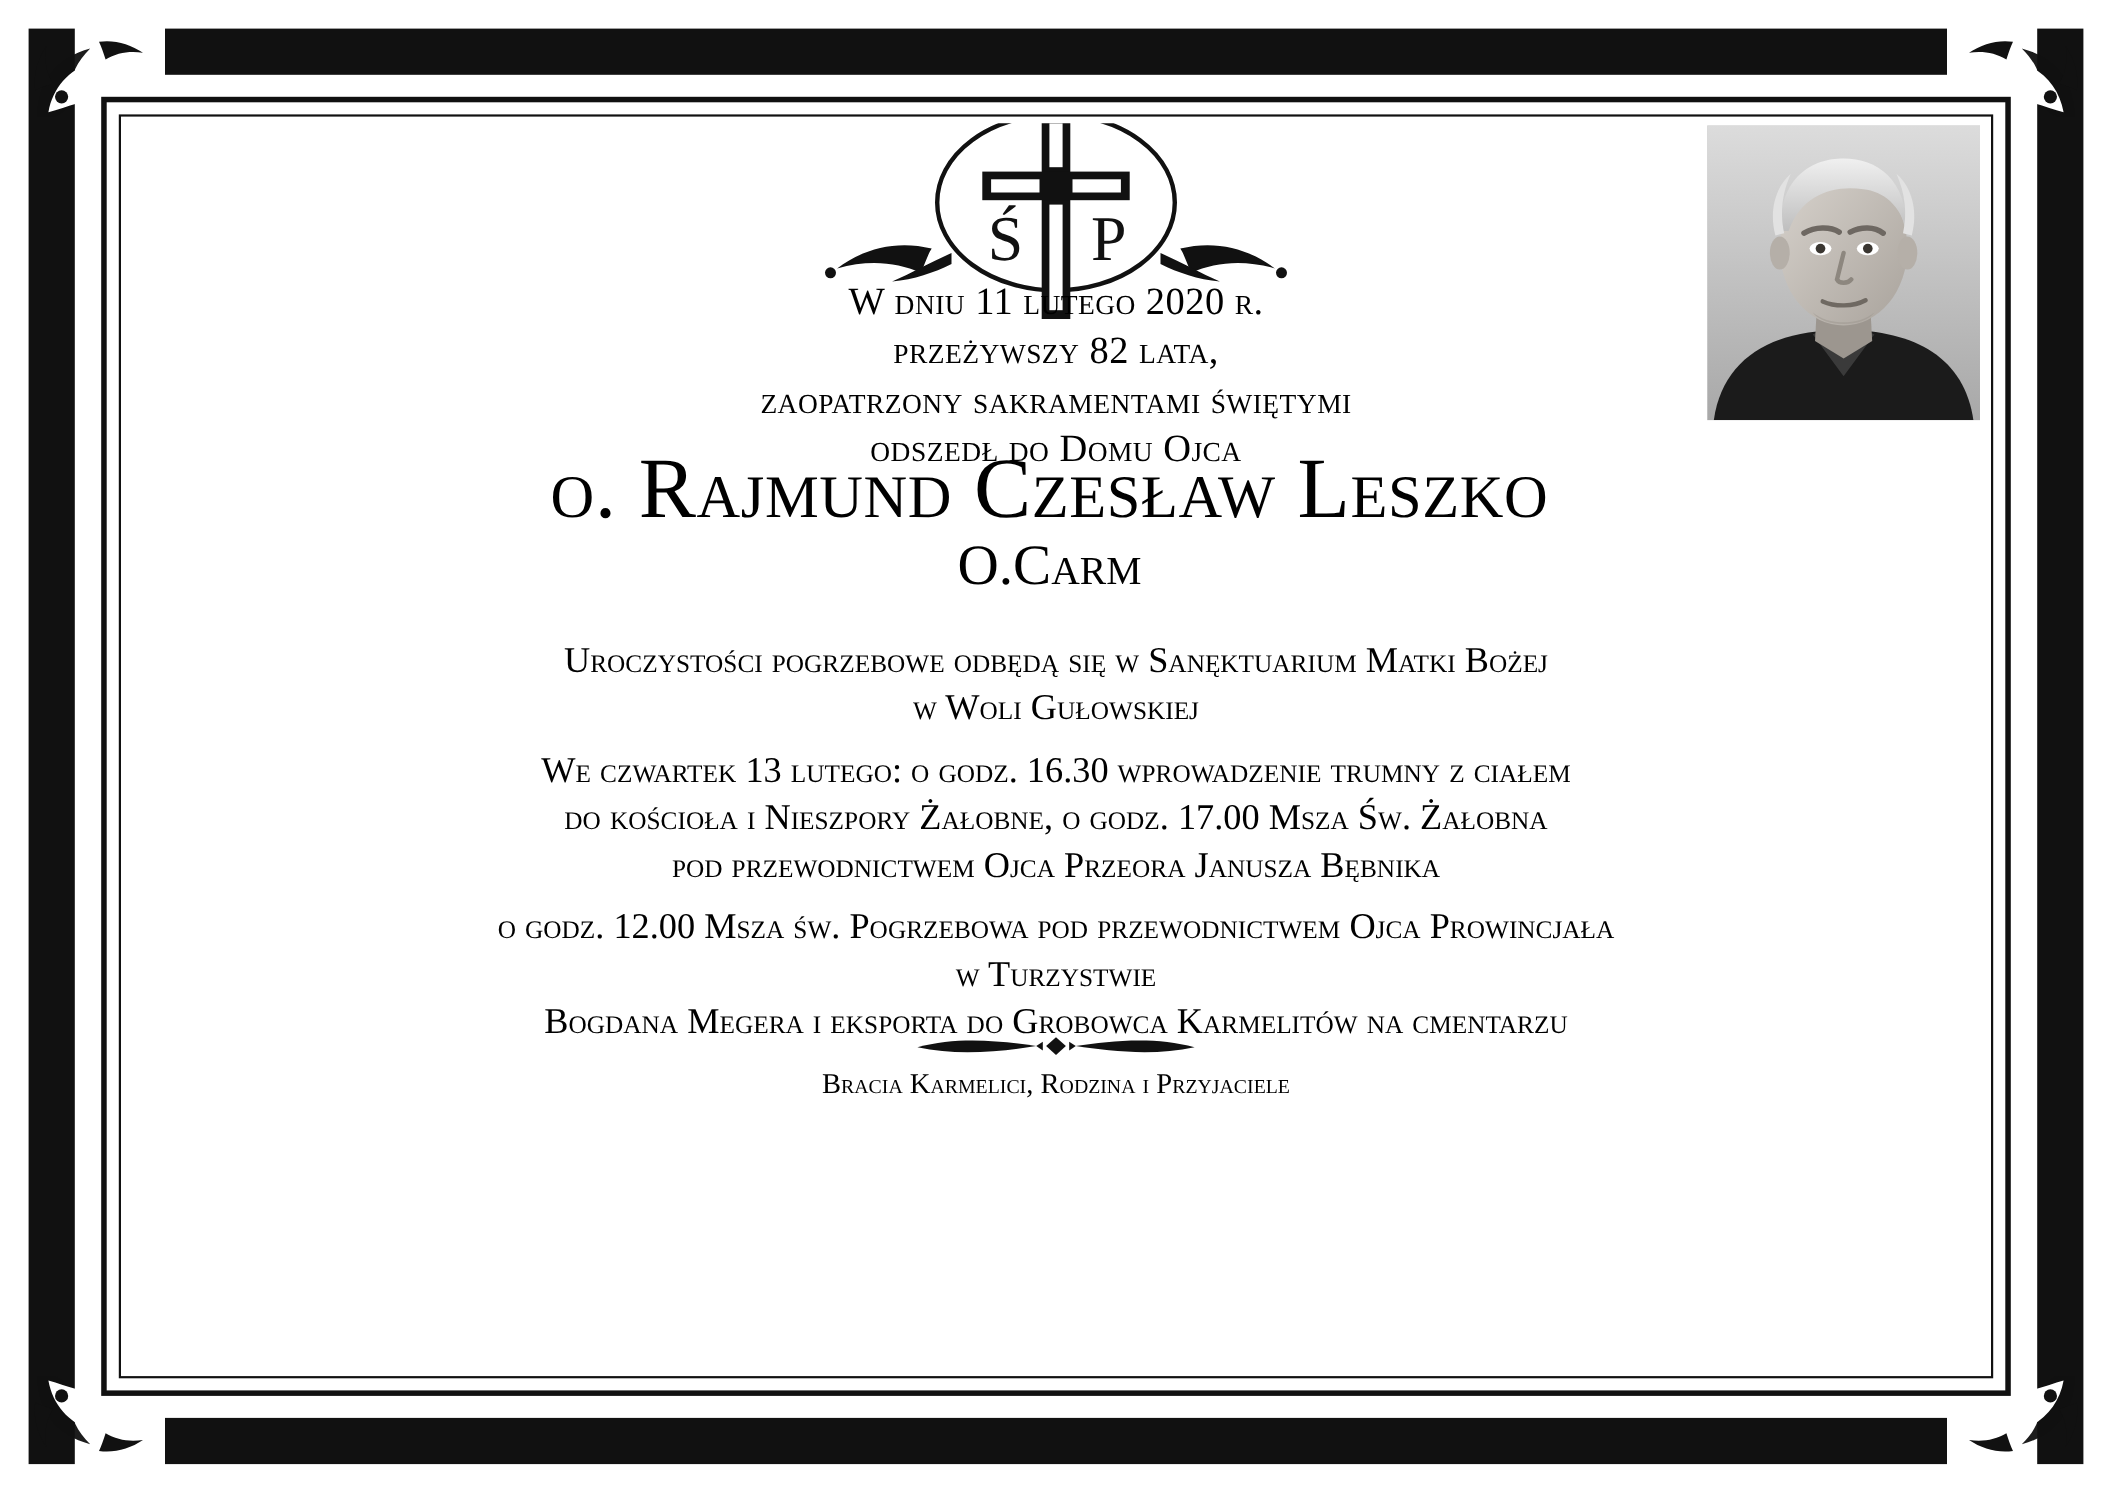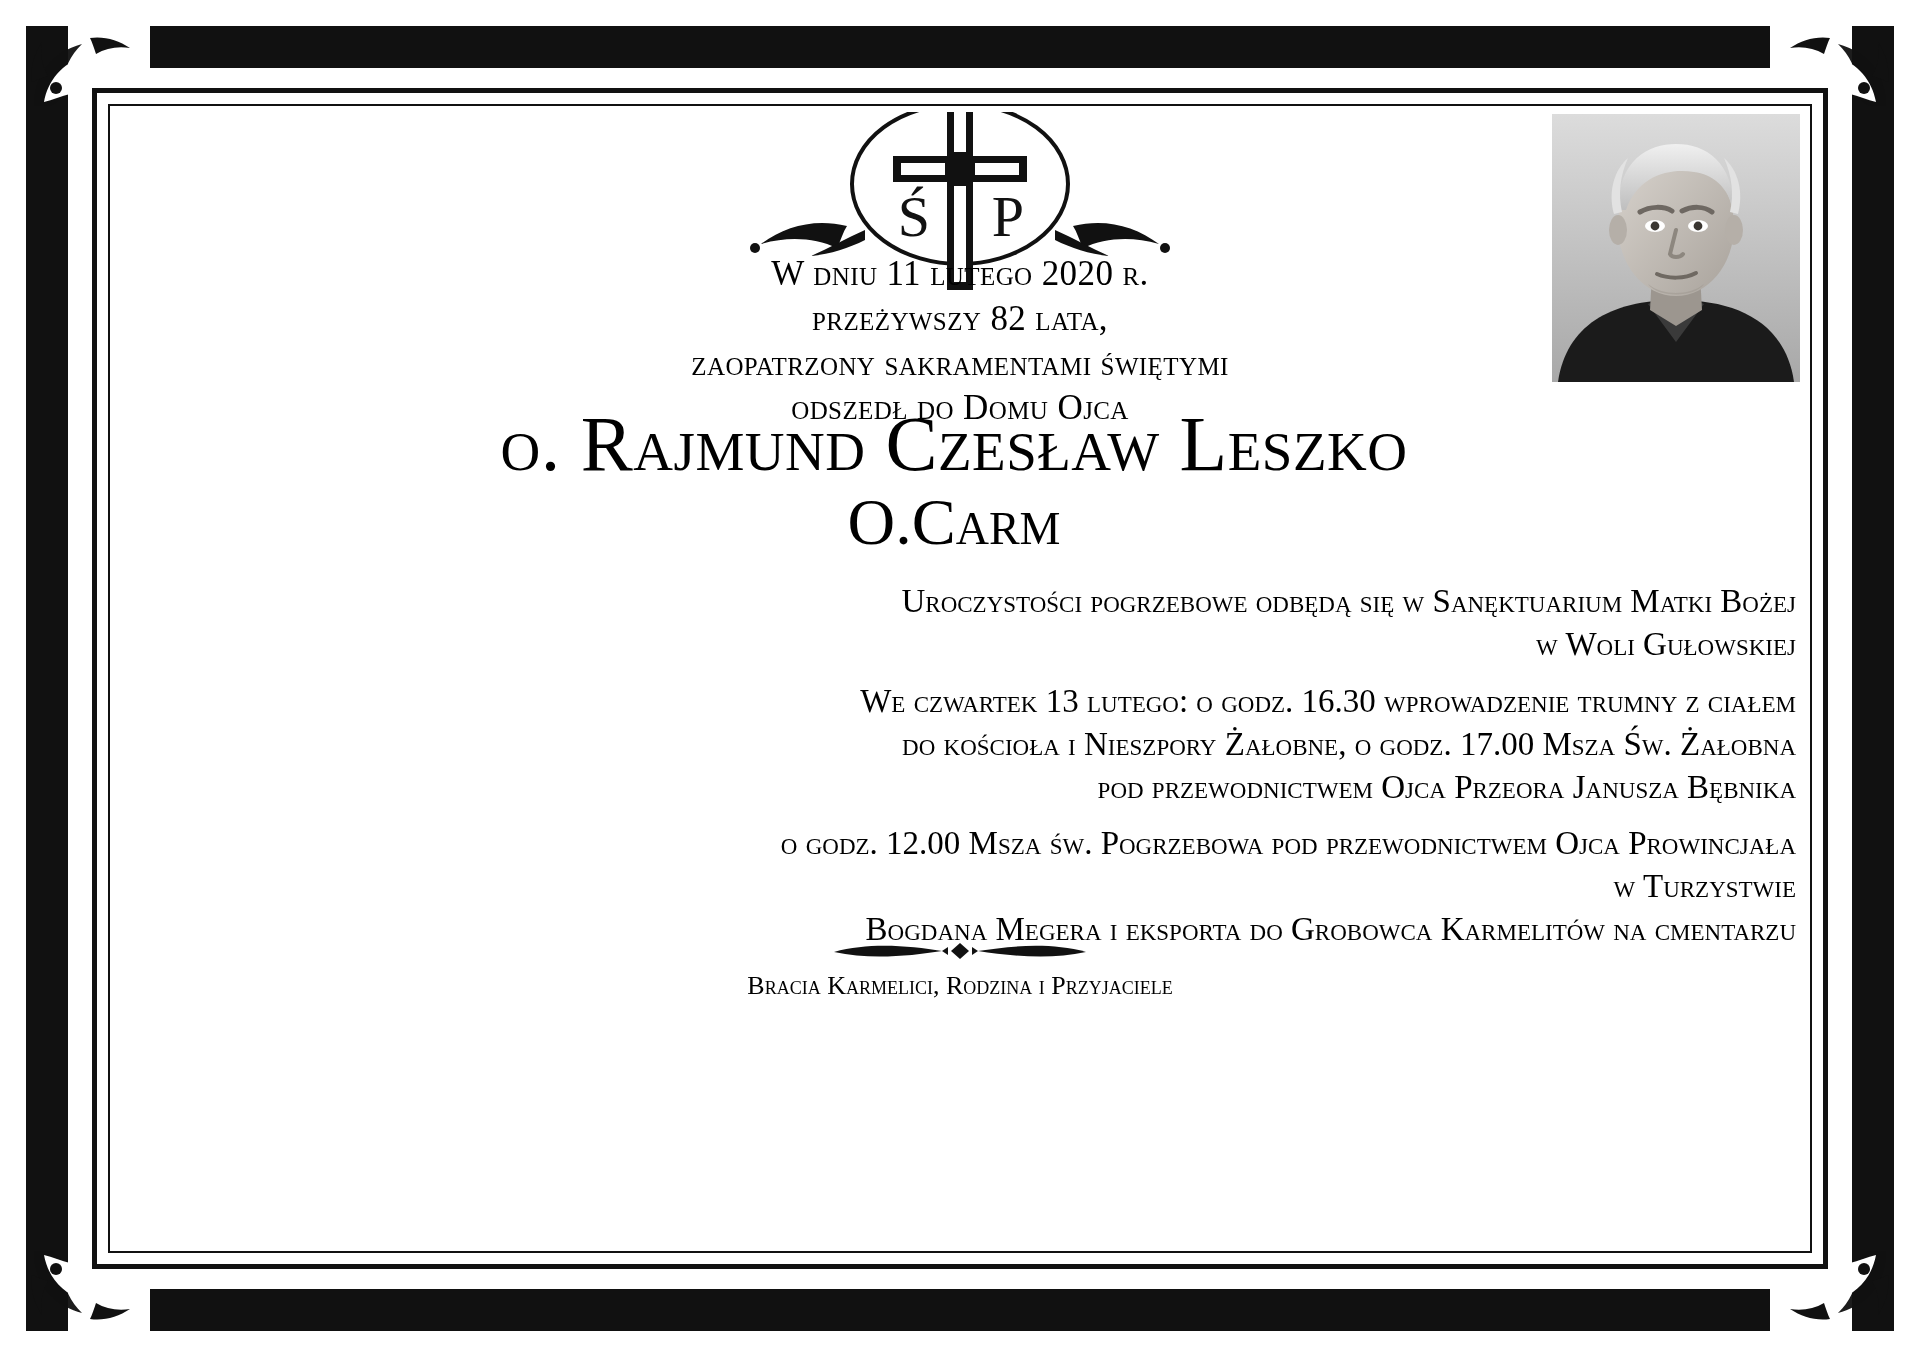--- a/index.html
+++ b/index.html
@@ -119,36 +119,36 @@
     text-align: center;
   }
   .name .line1 {
     font-variant: small-caps;
     font-size: 78px;
     line-height: 1.02;
     letter-spacing: 0.5px;
   }
   .name .line2 {
     font-variant: small-caps;
-    font-size: 66px;
+    font-size: 52px;
     line-height: 1.1;
     margin-top: 2px;
   }
 
   .body-text {
     position: absolute;
     top: 468px;
     left: 8px;
     right: 8px;
     text-align: center;
     font-variant: small-caps;
     font-size: 33px;
     line-height: 1.30;
   }
-  .para { margin-bottom: 14px; text-align: right; }
+  .para { margin-bottom: 14px; }
   .para:last-child { margin-bottom: 0; }
   .para div { white-space: nowrap; }
 
   .divider {
     position: absolute;
     top: 826px;
     left: 50%;
     transform: translateX(-50%);
     width: 260px;
     height: 26px;

